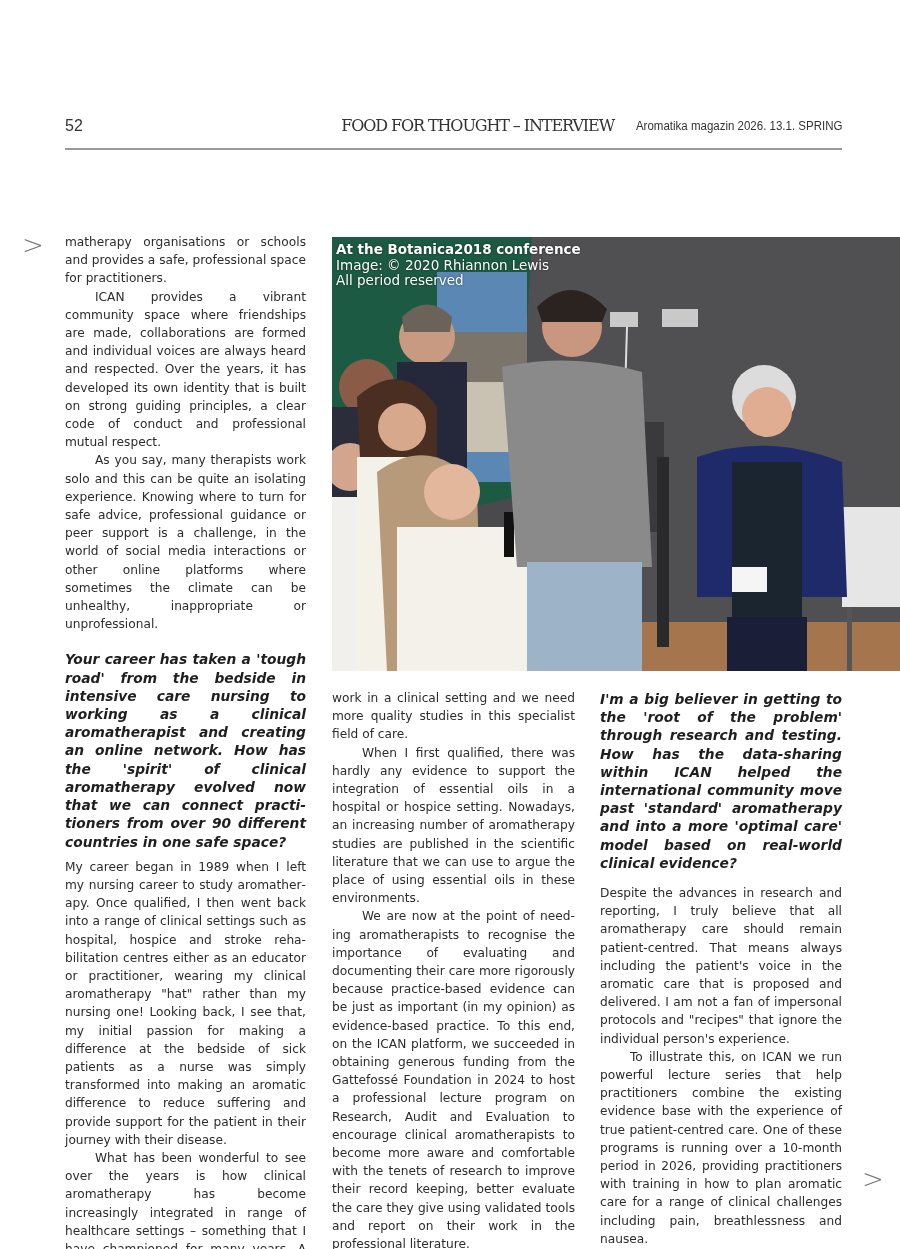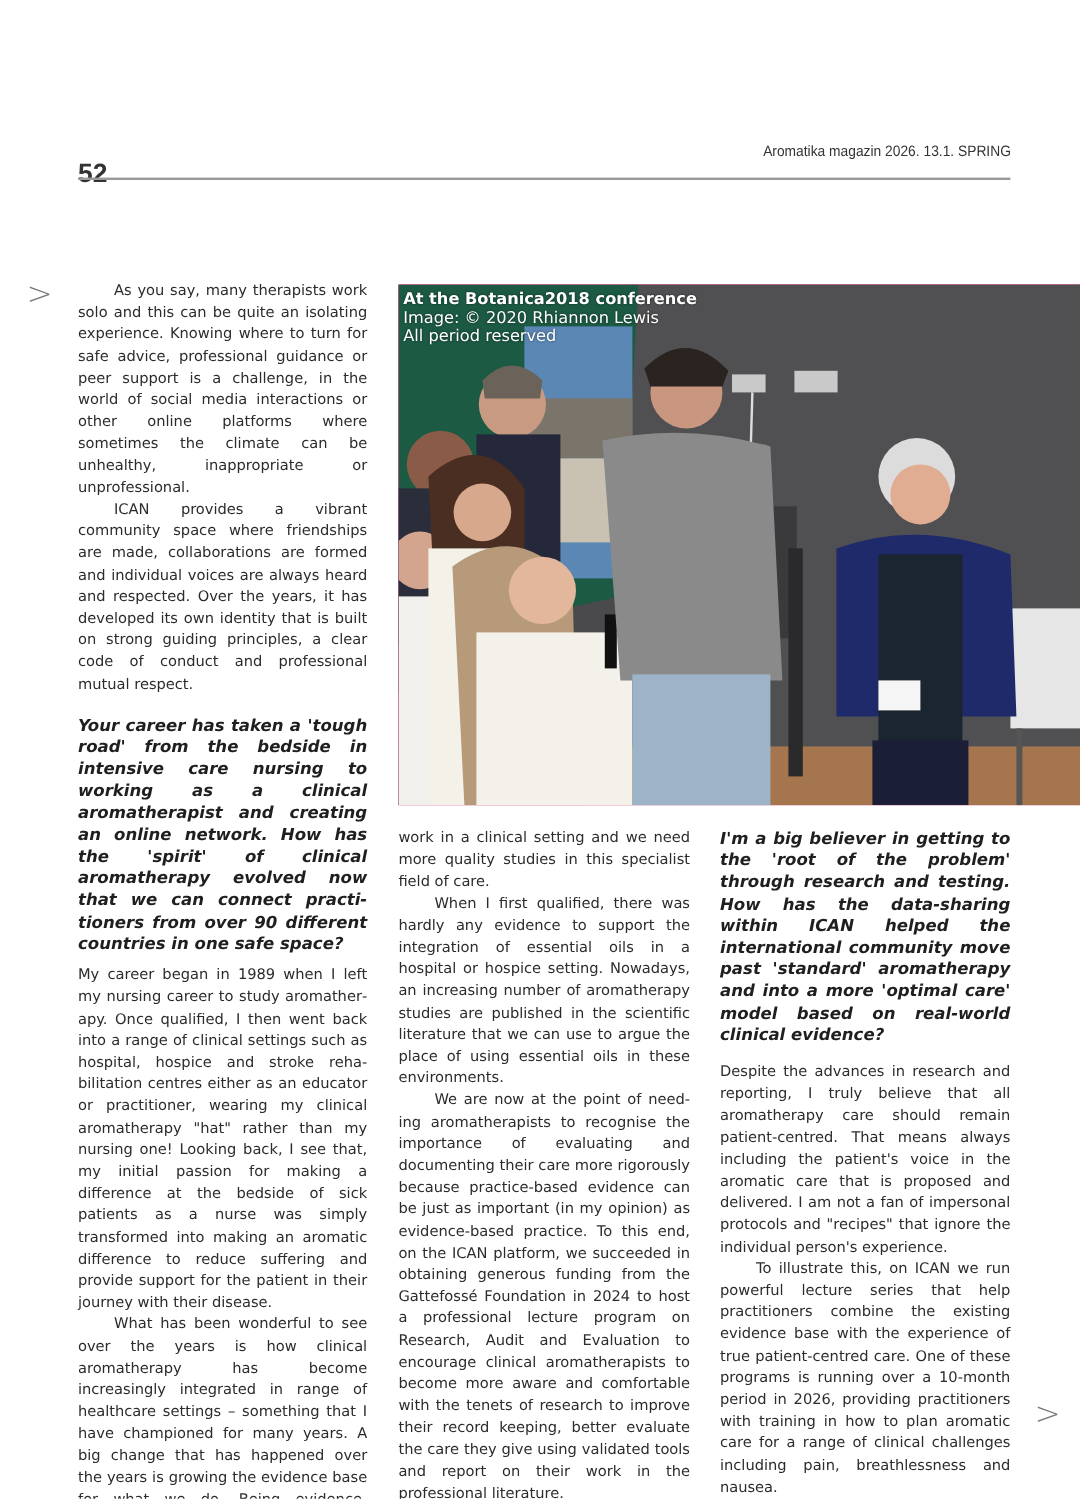--- a/index.html
+++ b/index.html
@@ -4,22 +4,22 @@
 <style>
   html, body { margin: 0; padding: 0; background: #ffffff; }
   body {
     width: 900px; height: 1249px; position: relative; overflow: hidden;
     font-family: "DejaVu Sans", sans-serif; color: #2a2a2a;
   }
   .header {
     position: absolute; left: 65px; top: 116px; width: 777px; height: 22px;
   }
   .page-num {
-    position: absolute; left: 0; top: 16px;
-    font-family: "Liberation Sans", sans-serif; font-size: 22px; color: #333; font-weight: bold;
+    position: absolute; left: 0; top: 1px;
+    font-family: "Liberation Sans", sans-serif; font-size: 16px; color: #333;
   }
   .section-title {
     position: absolute; right: 228px; top: 0;
     font-family: "DejaVu Serif", serif; font-size: 16px; letter-spacing: -1.1px; color: #333;
     font-weight: normal;
   }
   .mag-info {
     position: absolute; right: 0; top: 3px;
     font-family: "Liberation Sans", sans-serif; font-size: 12.5px; color: #333;
     transform: scaleX(0.92); transform-origin: right center;
@@ -46,45 +46,47 @@
 
   .question {
     font-weight: bold; font-style: italic; font-size: 13.8px; line-height: 18.2px;
     color: #1f1f1f; text-align: justify;
   }
   .col1 .question { margin-top: 17px; margin-bottom: 7px; }
   .col3 .question { margin-top: 1px; margin-bottom: 12px; }
 
   .photo {
     position: absolute; left: 332px; top: 237px; width: 568px; height: 434px;
-    overflow: hidden; background: #be185d;
+    overflow: hidden; background: #6d28d9;
   }
   .photo svg { position: absolute; left: 0; top: 0; }
   .caption {
     position: absolute; left: 4px; top: 5px;
     font-family: "DejaVu Sans", sans-serif; color: #fff; font-size: 13.5px; line-height: 15.5px;
     text-shadow: 0 0 2px rgba(0,0,0,0.6);
   }
   .caption .c1 { font-weight: bold; }
 </style>
 </head>
 <body>
 
 <div class="header">
   <span class="page-num">52</span>
+  <span class="section-title">FOOD FOR THOUGHT – INTERVIEW</span>
   <span class="mag-info">Aromatika magazin 2026. 13.1. SPRING</span>
 </div>
 <div class="rule"></div>
 
 <div class="arrow left">&gt;</div>
 <div class="arrow right">&gt;</div>
 
 <div class="col col1">
+  <p>matherapy organisations or schools and provides a safe, professional space for practitioners.</p>
+  <p class="indent">ICAN provides a vibrant community space where friendships are made, col­laborations are formed and individual voices are always heard and respected. Over the years, it has developed its own identity that is built on strong guiding principles, a clear code of conduct and professional mutual respect.</p>
   <p class="indent">As you say, many therapists work solo and this can be quite an isolating ex­perience. Knowing where to turn for safe advice, professional guidance or peer sup­port is a challenge, in the world of social media interactions or other online plat­forms where sometimes the climate can be unhealthy, inappropriate or unprofessional.</p>
-  <p class="indent">ICAN provides a vibrant community space where friendships are made, col­laborations are formed and individual voices are always heard and respected. Over the years, it has developed its own identity that is built on strong guiding principles, a clear code of conduct and professional mutual respect.</p>
   <p class="question">Your career has taken a 'tough road' from the bedside in intensive care nursing to working as a clini­cal aromatherapist and creating an online network. How has the 'spirit' of clinical aromatherapy evolved now that we can connect practi­tioners from over 90 different coun­tries in one safe space?</p>
   <p>My career began in 1989 when I left my nursing career to study aromather­apy. Once qualified, I then went back into a range of clinical settings such as hospital, hospice and stroke reha­bilitation centres either as an educa­tor or practitioner, wearing my clini­cal aromatherapy "hat" rather than my nursing one! Looking back, I see that, my initial passion for making a difference at the bedside of sick patients as a nurse was simply transformed into making an aromatic difference to reduce suffering and provide support for the patient in their journey with their disease.</p>
   <p class="indent">What has been wonderful to see over the years is how clinical aromathera­py has become increasingly integrated in range of healthcare settings – something that I have championed for many years. A big change that has happened over the years is growing the evidence base for what we do. Being evidence-informed is an essential part of the aromatherapist's</p>
 </div>
 
 <div class="photo">
   <svg width="568" height="434" viewBox="0 0 568 434">
 
     <rect x="0" y="0" width="568" height="434" fill="#4a4a4d"></rect>
     <rect x="190" y="0" width="378" height="400" fill="#505053"></rect>

